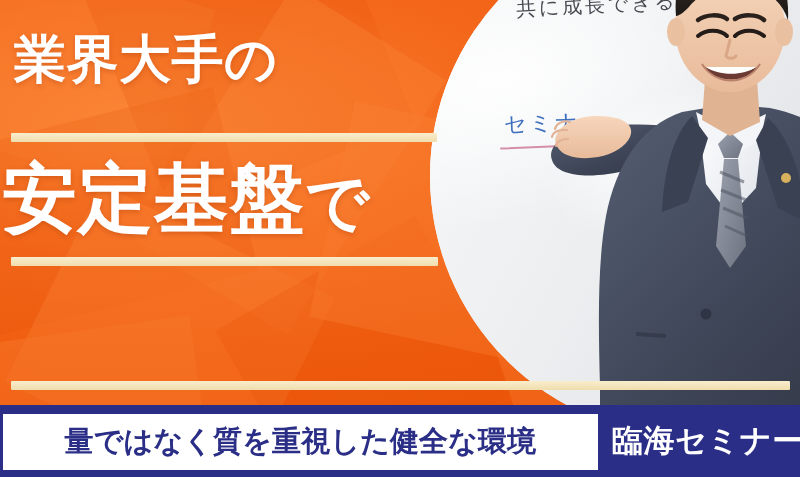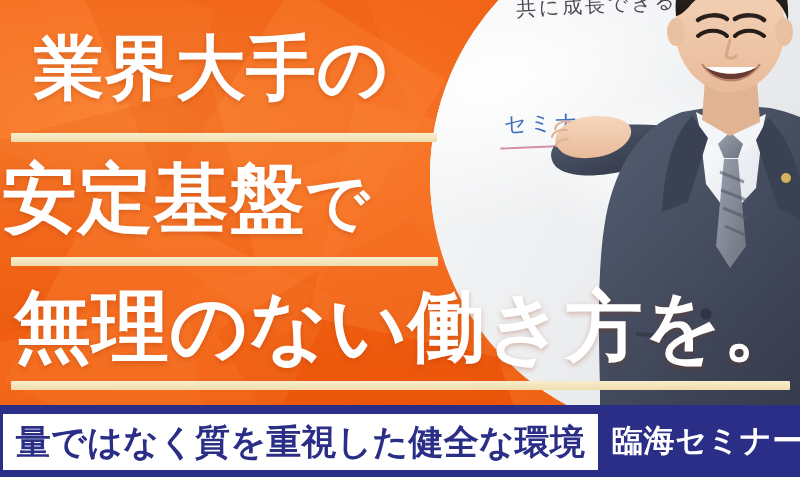--- a/index.html
+++ b/index.html
@@ -126,21 +126,21 @@
   }
   .hl {
     position: absolute;
     font-family: "DejaVu Sans", "Liberation Sans", sans-serif;
     font-weight: 700;
     color: #ffffff;
     white-space: nowrap;
     letter-spacing: .01em;
     text-shadow: 0 2px 5px rgba(150,45,0,.30);
   }
-  .hl1 { left: 14px; top: 33px;  font-size: 70px; line-height: 1; margin-left: 20px; }
+  .hl1 { left: 14px; top: 33px;  font-size: 52px; line-height: 1; }
   .hl2 { left: 2px; top: 161px; font-size: 75px; line-height: 1; }
   .hl2 .kana { font-size: 63px; }
   .hl3 { left: 14px; top: 288px; font-size: 77px; line-height: 1; }
 
   .bar {
     position: absolute;
     height: 9px;
     background: linear-gradient(180deg,#f8edcd 0%, #f0ddad 100%);
     border-radius: 1px;
   }
@@ -165,21 +165,21 @@
     width: 595px;
     height: 56px;
     background: #ffffff;
     display: flex;
     align-items: center;
     justify-content: center;
   }
   .catch-text {
     font-family: Liberation Mono, monospace;
     font-weight: 700;
-    font-size: 35px;
+    font-size: 29px;
     color: #2a2e86;
     letter-spacing: .005em;
     white-space: nowrap;
   }
   .brand {
     position: absolute;
     left: 612px;
     top: 0;
     height: 72px;
     display: flex;
@@ -307,21 +307,20 @@
     </svg>
   </div>
 
   <div class="lines">
     <div class="hl hl1">業界大手の</div>
     <div class="bar bar1"></div>
 
     <div class="hl hl2"><span>安定基盤</span><span class="kana">で</span></div>
     <div class="bar bar2"></div>
 
-    <div class="hl hl3">無理のない働き方を。</div>
     <div class="bar bar3"></div>
   </div>
 
   <div class="footer">
     <div class="catch-box">
       <span class="catch-text">量ではなく質を重視した健全な環境</span>
     </div>
     <div class="brand">
       <span class="brand-text">臨海セミナー</span>
     </div>

